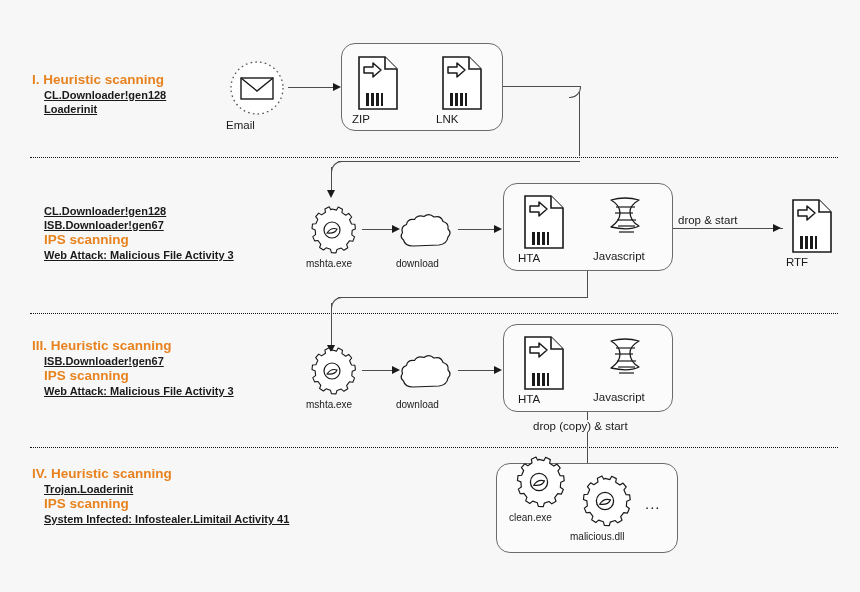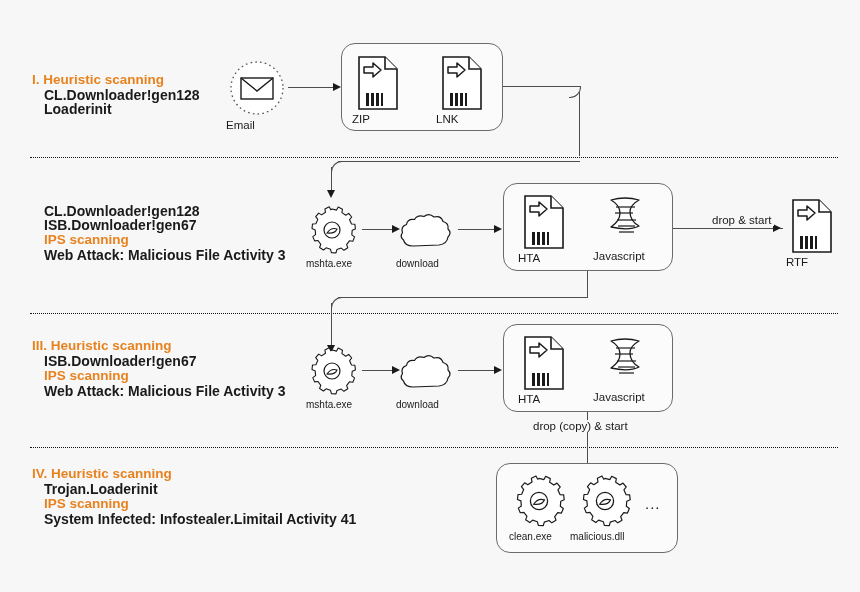--- a/index.html
+++ b/index.html
@@ -18,22 +18,22 @@
     border-top:1px dotted #111;
   }
 
   
   .ann{position:absolute;}
   .ann .hd{
     color:#e8821e;font-weight:bold;font-size:13.5px;
     line-height:16px;white-space:nowrap;
   }
   .ann .sub{
-    color:#1a1a1a;font-weight:bold;font-size:14px;
-    line-height:14px;white-space:nowrap;padding-left:12px;
+    color:#1a1a1a;font-weight:bold;font-size:11px;
+    line-height:14px;white-space:nowrap;padding-left:12px;text-decoration:underline;
   }
   .ann .hd.indent{padding-left:12px;}
 
   
   .group{
     position:absolute;
     border:1.3px solid #6b6b6b;
     border-radius:14px;
     background:#fbfbfb;
     box-sizing:border-box;
@@ -225,21 +225,21 @@
         <path d="M20 24 H39" stroke="#1a1a1a" stroke-width="1.2"></path>
         <path d="M21 30 H38" stroke="#1a1a1a" stroke-width="1.2"></path>
         <path d="M22 36 H37" stroke="#1a1a1a" stroke-width="1.2"></path>
       </svg>
     </span>
     <div class="cap">Javascript</div>
   </div>
 
   <div class="ln lnh" style="left:673px;top:228px;width:110px;"></div>
   <div class="arrow right" style="left:773px;top:224px;"></div>
-  <div class="edgelbl" style="left:709px;top:214px;">drop &amp; start</div>
+  <div class="edgelbl" style="left:675px;top:214px;">drop &amp; start</div>
 
   <div class="node" style="left:786px;top:198px;width:52px;">
     <span>
       <svg width="44" height="56" viewBox="0 0 44 56" style="margin:0 auto;">
         <path d="M3 2 H29 L41 14 V54 H3 Z" fill="#ffffff" stroke="#1a1a1a" stroke-width="1.6"></path>
         <path d="M29 2 V14 H41" fill="#ffffff" stroke="#1a1a1a" stroke-width="1.6"></path>
         <path d="M8 12 H17 V8 L25 15 L17 22 V18 H8 Z" fill="#ffffff" stroke="#1a1a1a" stroke-width="1.5" stroke-linejoin="round"></path>
         <rect x="10" y="38" width="3" height="13" fill="#1a1a1a"></rect>
         <rect x="15" y="38" width="3" height="13" fill="#1a1a1a"></rect>
         <rect x="20" y="38" width="3" height="13" fill="#1a1a1a"></rect>
@@ -312,21 +312,21 @@
     </span>
     <div class="cap">Javascript</div>
   </div>
 
   <div class="ln lnv" style="left:587px;top:412px;height:56px;"></div>
   <div class="arrow down" style="left:583px;top:464px;"></div>
   <div class="edgelbl" style="left:530px;top:420px;">drop (copy) &amp; start</div>
 
   <div class="group" style="left:496px;top:463px;width:182px;height:90px;"></div>
 
-  <div class="node small" style="left:509px;top:474px;width:60px;">
+  <div class="node small" style="left:509px;top:455px;width:60px;">
     <span>
       <svg width="56" height="54" viewBox="0 0 52 50" style="margin:0 auto;">
         <path d="M26 4 l4.6 1.1 1.6 -3.0 4.3 2.1 -0.6 3.4 3.9 2.6 2.9 -1.8 3.0 3.6 -2.1 2.7 1.9 4.3 3.4 0.3 0.5 4.6 -3.2 1.3 -0.4 4.7 2.8 2.0 -1.8 4.3 -3.4 -0.4 -2.8 3.8 1.2 3.2 -3.9 2.5 -2.6 -2.2 -4.4 1.5 -0.9 3.3 -4.6 -0.3 -0.9 -3.3 -4.4 -1.5 -2.6 2.2 -3.9 -2.5 1.2 -3.2 -2.8 -3.8 -3.4 0.4 -1.8 -4.3 2.8 -2.0 -0.4 -4.7 -3.2 -1.3 0.5 -4.6 3.4 -0.3 1.9 -4.3 -2.1 -2.7 3.0 -3.6 2.9 1.8 3.9 -2.6 -0.6 -3.4 4.3 -2.1 1.6 3.0 z" fill="#ffffff" stroke="#1a1a1a" stroke-width="1.1" stroke-linejoin="round"></path>
         <circle cx="26" cy="25" r="8" fill="#ffffff" stroke="#1a1a1a" stroke-width="1.2"></circle>
         <path d="M21 28 q4 -6 10 -4 q-2 5 -10 4 z" fill="#ffffff" stroke="#1a1a1a" stroke-width="1.1"></path>
       </svg>
     </span>
     <div class="cap">clean.exe</div>
   </div>
 

